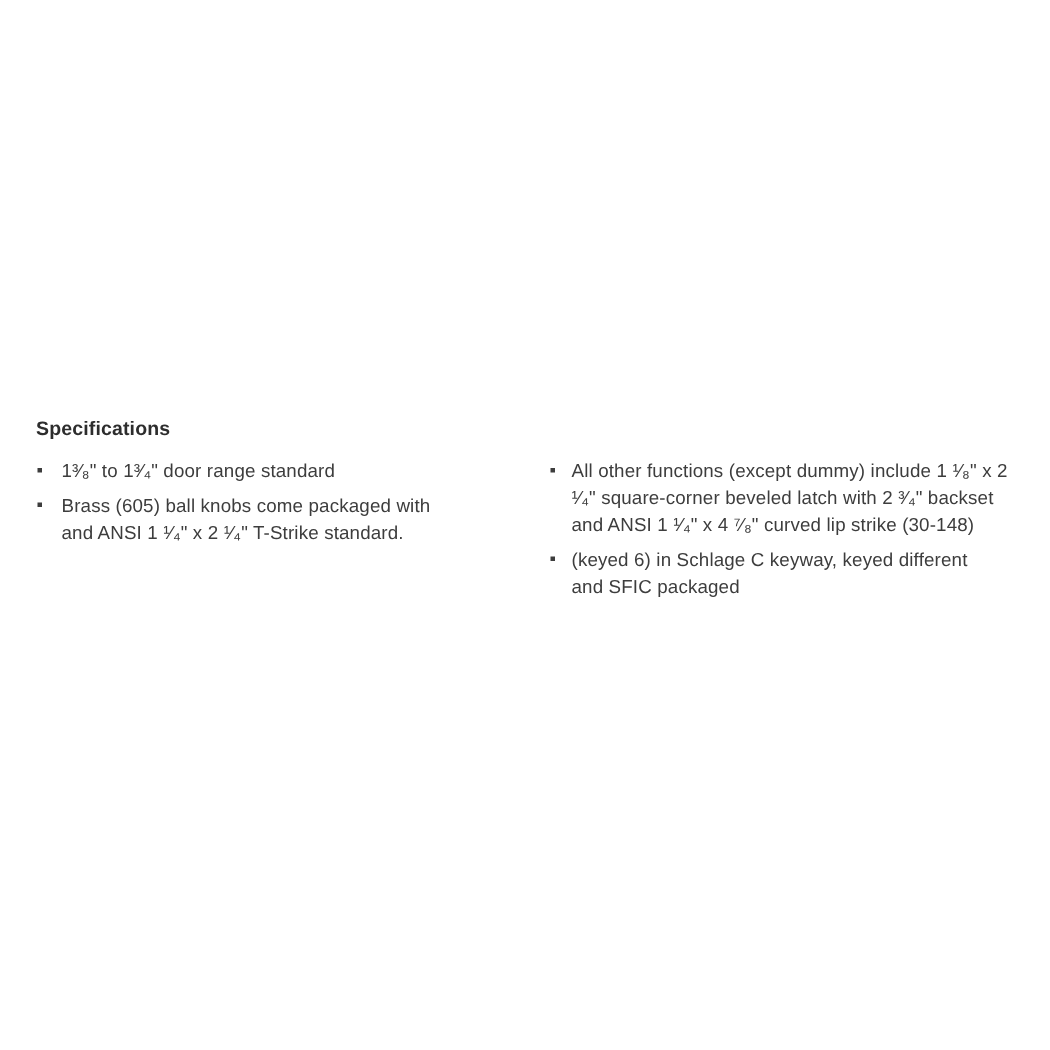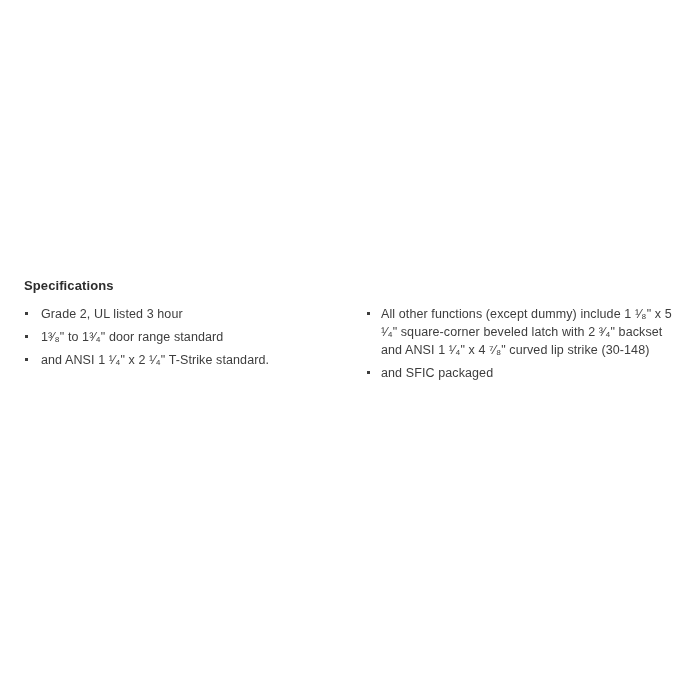--- a/index.html
+++ b/index.html
@@ -58,48 +58,46 @@
 
 <div class="page">
   <div class="spec-block">
 
     <div class="spec-heading">Specifications</div>
 
     <div class="columns">
 
       <div class="col-left">
 
-        <div class="bullet-item">
-          <span class="bullet-square"></span>
-          <div class="line">Grade 2, UL listed 3 hour</div>
-        </div>
 
         <div class="bullet-item">
           <span class="bullet-square"></span>
           <div class="line">1³⁄₈" to 1³⁄₄" door range standard</div>
         </div>
 
         <div class="bullet-item">
           <span class="bullet-square"></span>
+          <div class="line">Brass (605) ball knobs come packaged with</div>
           <div class="line">and ANSI 1 ¹⁄₄" x 2 ¹⁄₄" T-Strike standard.</div>
         </div>
 
       </div>
 
       <div class="col-right">
 
         <div class="bullet-item">
           <span class="bullet-square"></span>
-          <div class="line">All other functions (except dummy) include 1 ¹⁄₈" x 5</div>
+          <div class="line">All other functions (except dummy) include 1 ¹⁄₈" x 2</div>
           <div class="line">¹⁄₄" square-corner beveled latch with 2 ³⁄₄" backset</div>
           <div class="line">and ANSI 1 ¹⁄₄" x 4 ⁷⁄₈"  curved lip strike (30-148)</div>
         </div>
 
         <div class="bullet-item">
           <span class="bullet-square"></span>
+          <div class="line">(keyed 6) in Schlage C keyway, keyed different</div>
           <div class="line">and SFIC packaged</div>
         </div>
 
       </div>
 
     </div>
   </div>
 </div>
 
 </body></html>

